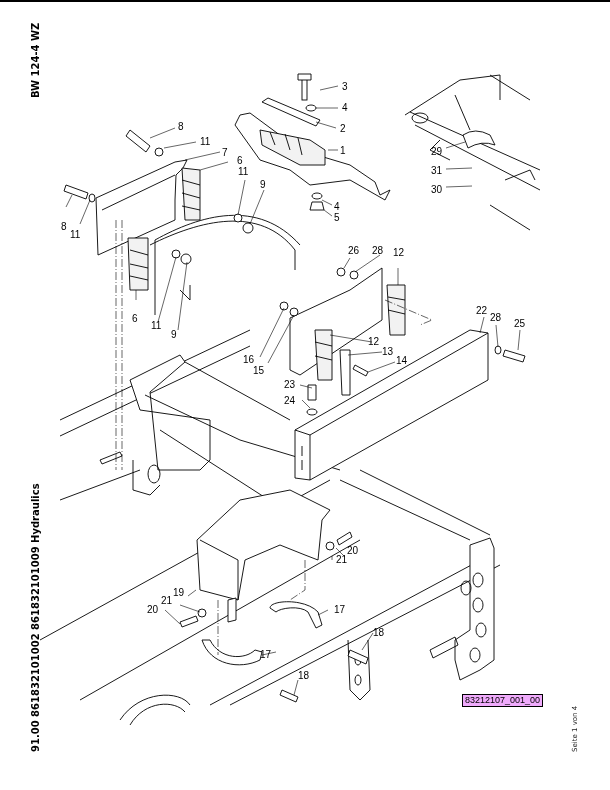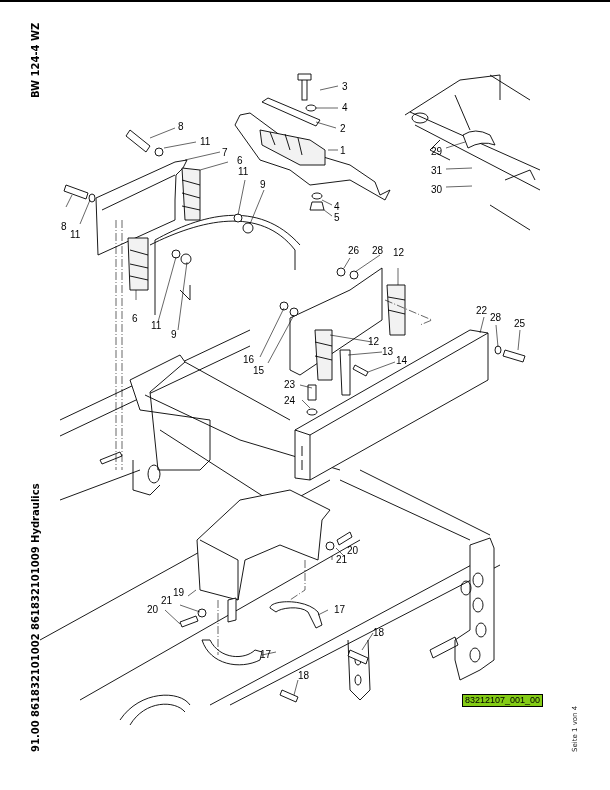--- a/index.html
+++ b/index.html
@@ -9,21 +9,21 @@
     .model { left: 30px; top: 98px; font-size: 10px; font-weight: bold; font-family: "DejaVu Sans", sans-serif; }
     .footer-title { left: 30px; top: 752px; font-size: 10px; font-weight: bold; font-family: "DejaVu Sans", sans-serif; }
     .page-no { left: 571px; top: 752px; font-size: 7px; color: #222; font-family: "DejaVu Sans", sans-serif; }
     .drawing { position: absolute; left: 0; top: 0; }
     .drawing .ln { fill: none; stroke: #000; stroke-width: 0.9; }
     .drawing .fillw { fill: #fff; stroke: #000; stroke-width: 0.9; }
     .drawing .fillg { fill: #f2f2f2; stroke: #000; stroke-width: 0.9; }
     .drawing .dash { fill: none; stroke: #000; stroke-width: 0.6; stroke-dasharray: 8 2 1 2; }
     .drawing .leader { fill: none; stroke: #000; stroke-width: 0.6; }
     .callout { font-family: "Liberation Sans", sans-serif; font-size: 10px; fill: #000; }
-    .drawing-id { position: absolute; left: 462px; top: 694px; border: 1px solid #000; padding: 0 2px; font-size: 9px; font-family: "Liberation Sans", sans-serif; line-height: 11px; background: #84cc16; }
+    .drawing-id { position: absolute; left: 462px; top: 694px; border: 1px solid #000; padding: 0 2px; font-size: 9px; font-family: "Liberation Sans", sans-serif; line-height: 11px; background: #f0abfc; }
   </style>
 </head>
 <body>
 
 <div class="top-rule"></div>
 
 <div class="vtext model">BW 124-4 WZ</div>
 <div class="vtext footer-title">91.00 861832101002 861832101009 Hydraulics</div>
 <div class="vtext page-no">Seite 1 von 4</div>
 

